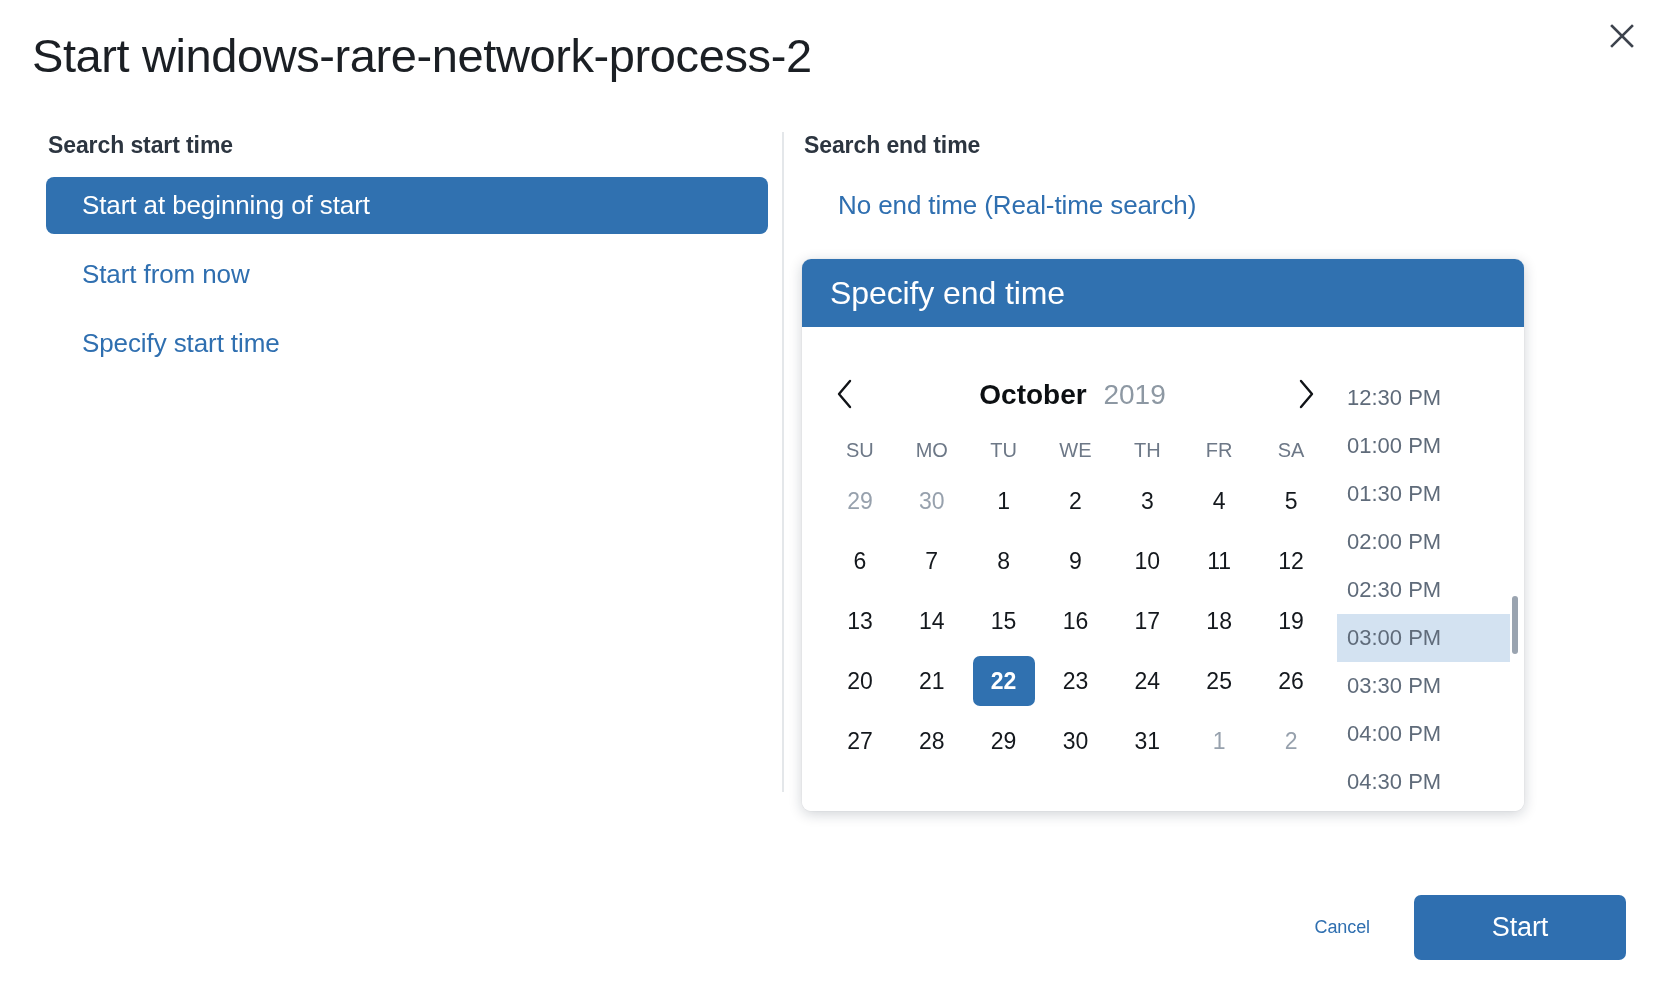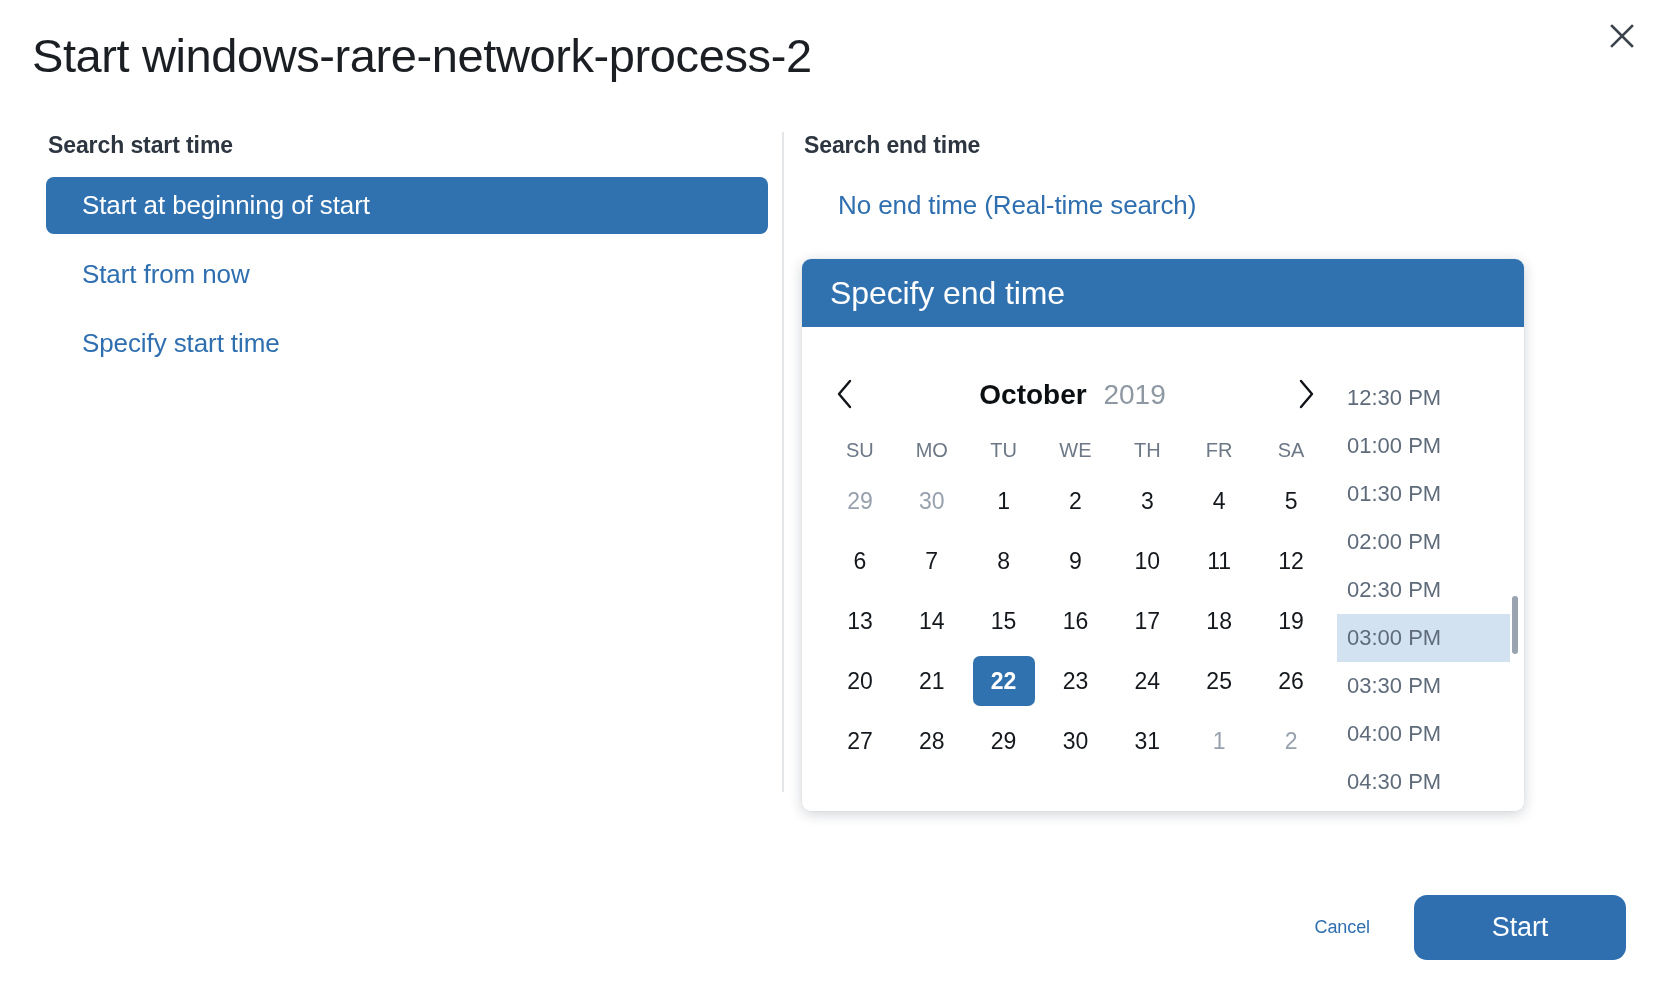--- a/index.html
+++ b/index.html
@@ -235,21 +235,21 @@
     padding: 12px 22px;
     font-family: inherit;
     letter-spacing: -0.1px;
   }
   #start-button {
     margin-left: 22px;
     background: #2f6fb0;
     color: #ffffff;
     font-size: 27px;
     border: none;
-    border-radius: 13px;
+    border-radius: 7px;
     padding: 17px 0;
     width: 212px;
     cursor: pointer;
     font-family: inherit;
     letter-spacing: -0.1px;
   }
 </style>
 </head>
 <body>
 

